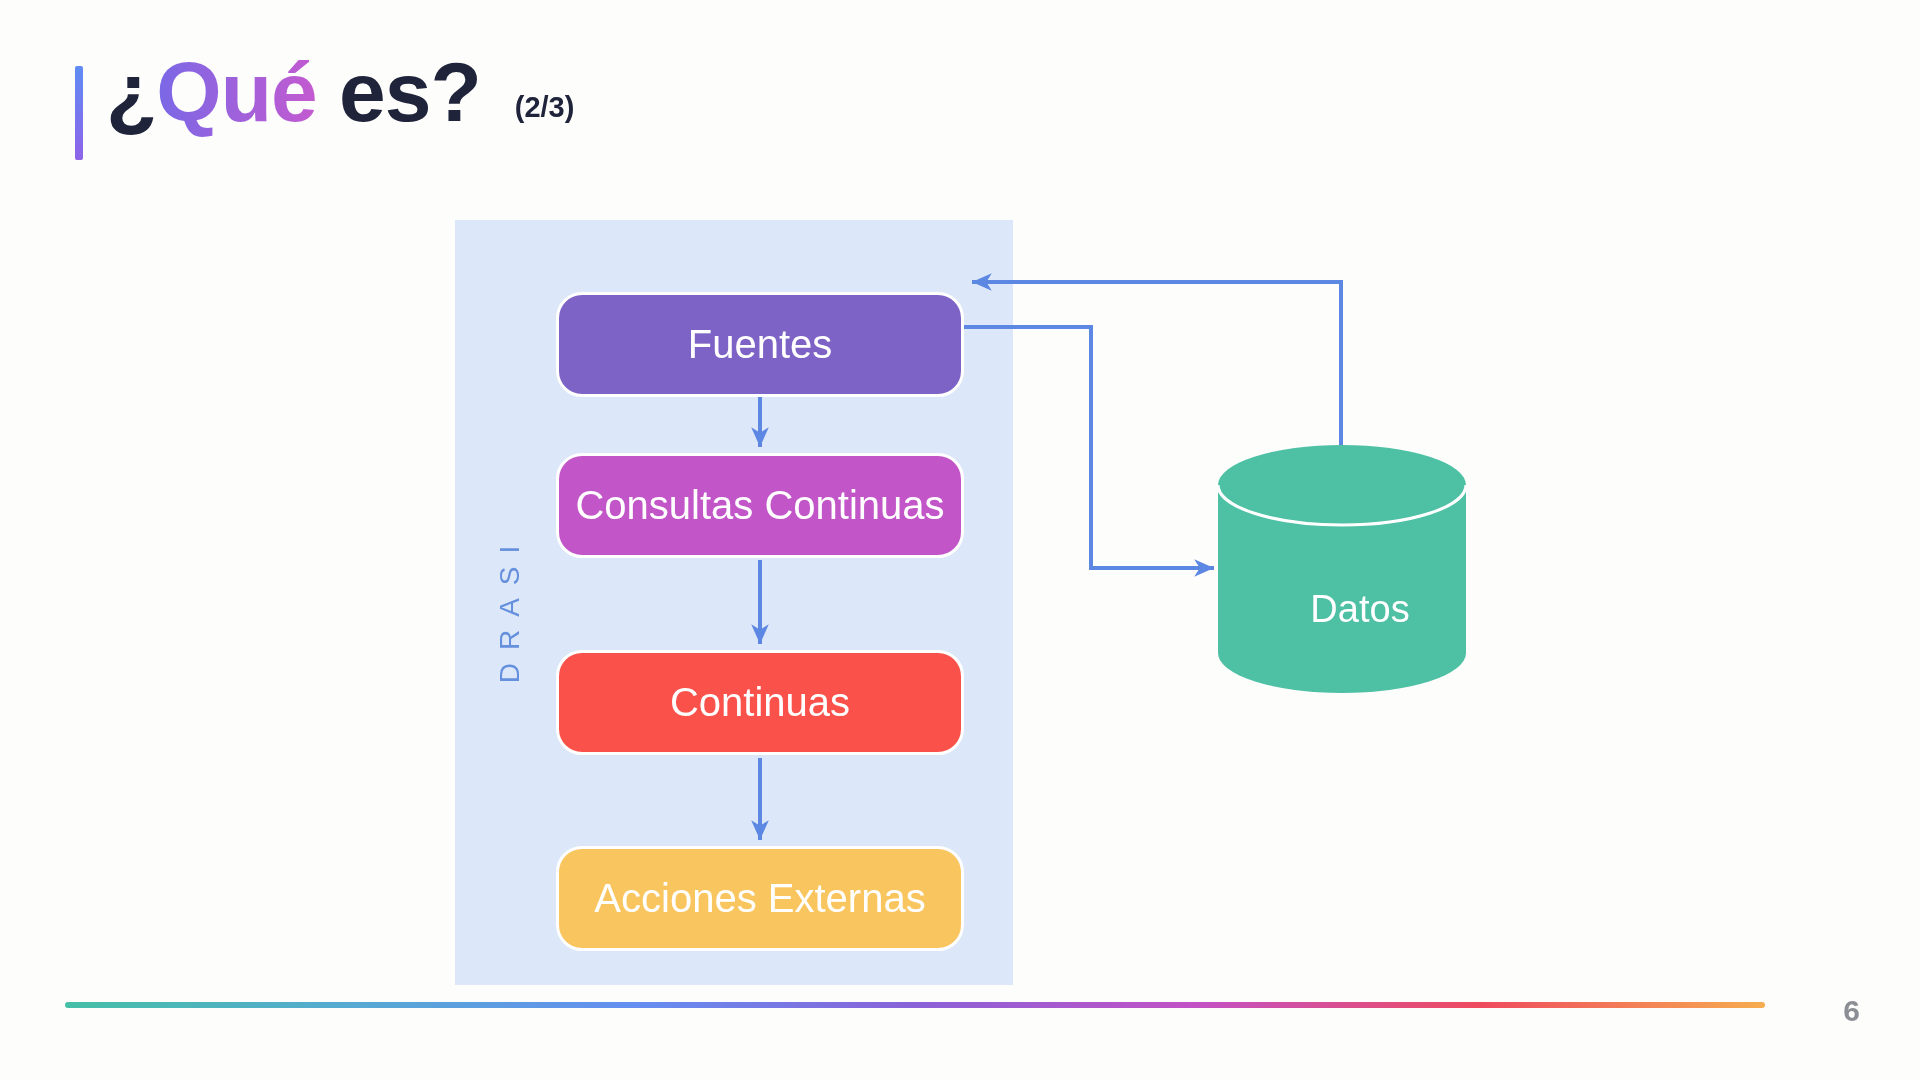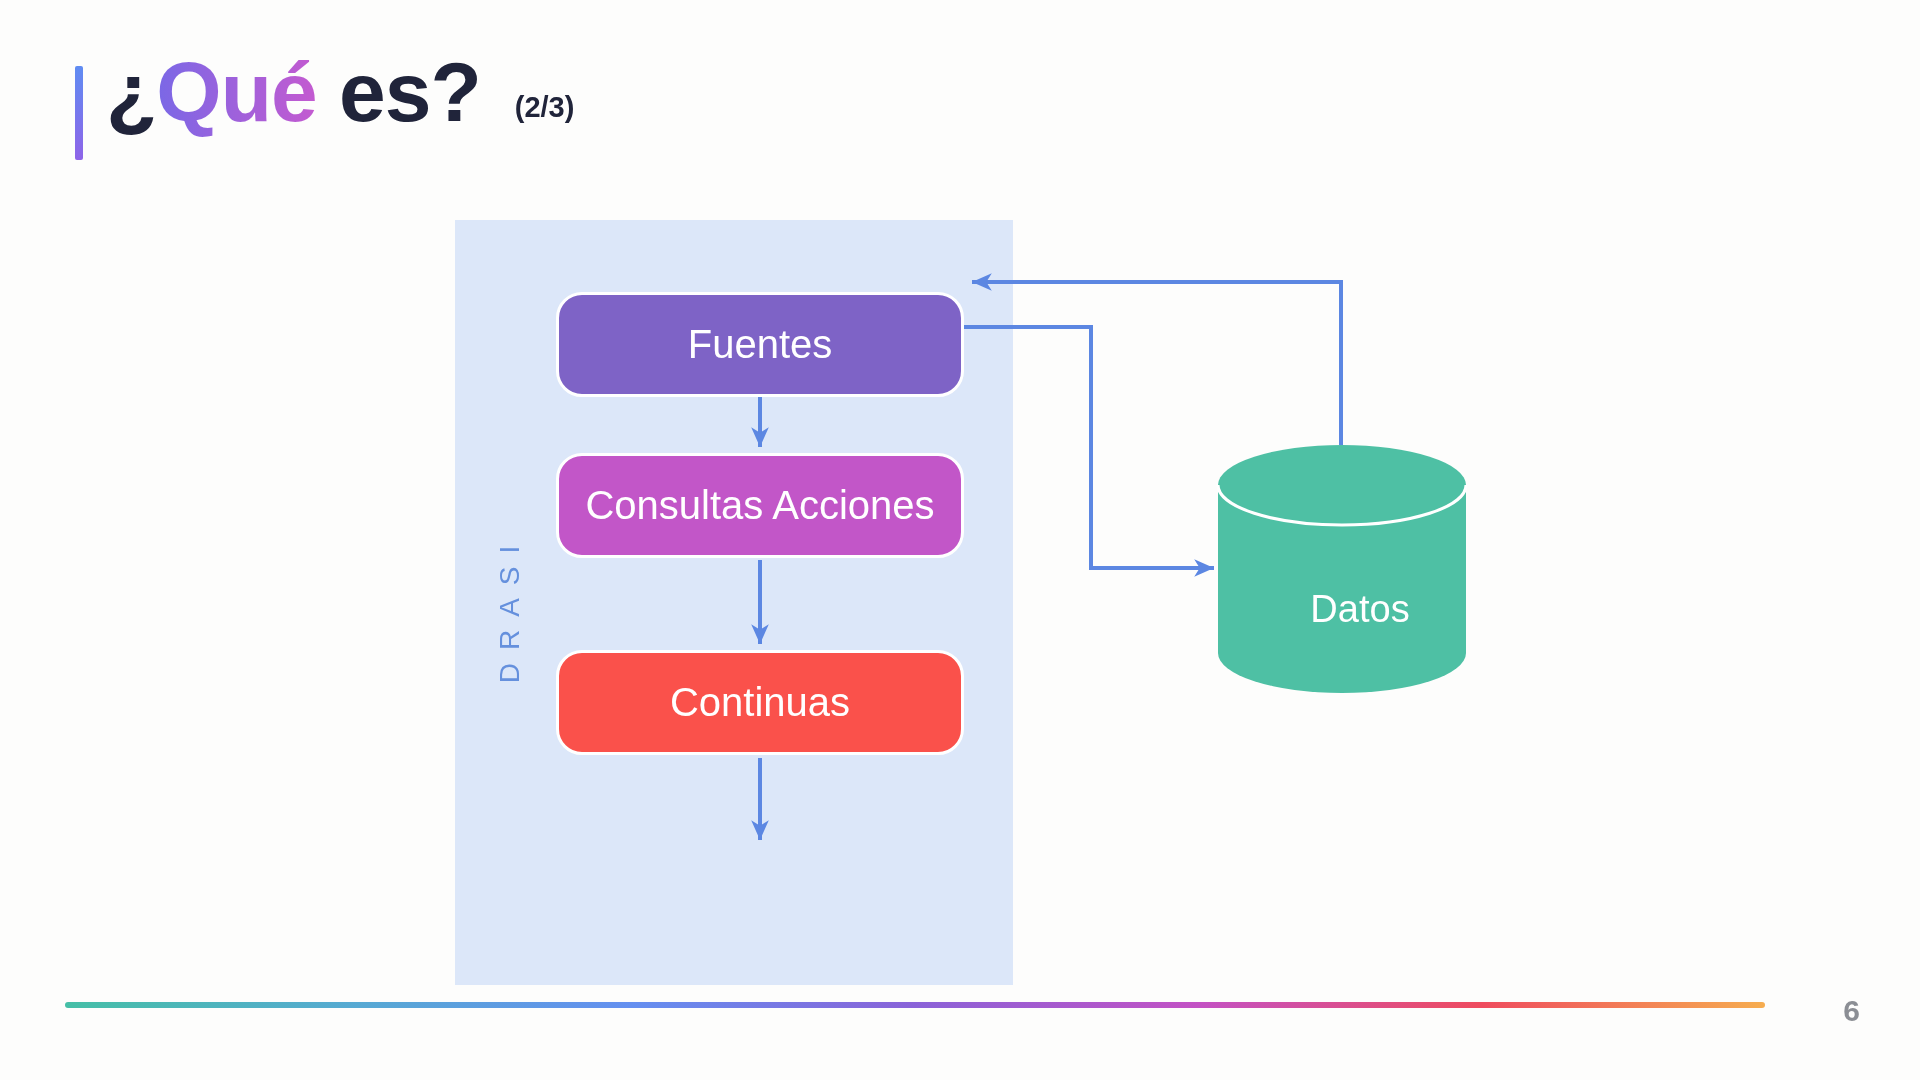--- a/index.html
+++ b/index.html
@@ -109,19 +109,20 @@
 
     <g>
       <path class="cyl-body" d="M 1218 485 A 124 40 0 1 1 1466 485 L 1466 653 A 124 40 0 0 1 1218 653 Z"></path>
       <path class="cyl-rim" d="M 1218 485 A 124 40 0 0 0 1466 485"></path>
     </g>
   </svg>
 
   <div class="datastore-label">Datos</div>
 
   <div class="node node-1" style="background: rgb(126, 99, 198);">Fuentes</div>
-  <div class="node node-2" style="background: rgb(194, 86, 200);">Consultas Acciones</div>
+  <div class="node node-2" style="background: rgb(194, 86, 200);">Consultas Continuas</div>
   <div class="node node-3" style="background: rgb(250, 81, 75);">Continuas</div>
+  <div class="node node-4" style="background: rgb(249, 197, 95);">Acciones Externas</div>
 
   <div class="footer-line" style="background: linear-gradient(90deg, rgb(69, 191, 166), rgb(86, 170, 210), rgb(100, 143, 240), rgb(138, 98, 216), rgb(195, 81, 196), rgb(239, 75, 94), rgb(246, 173, 79));"></div>
   <div class="page-number">6</div>
 
 </div>
 
 </body></html>

